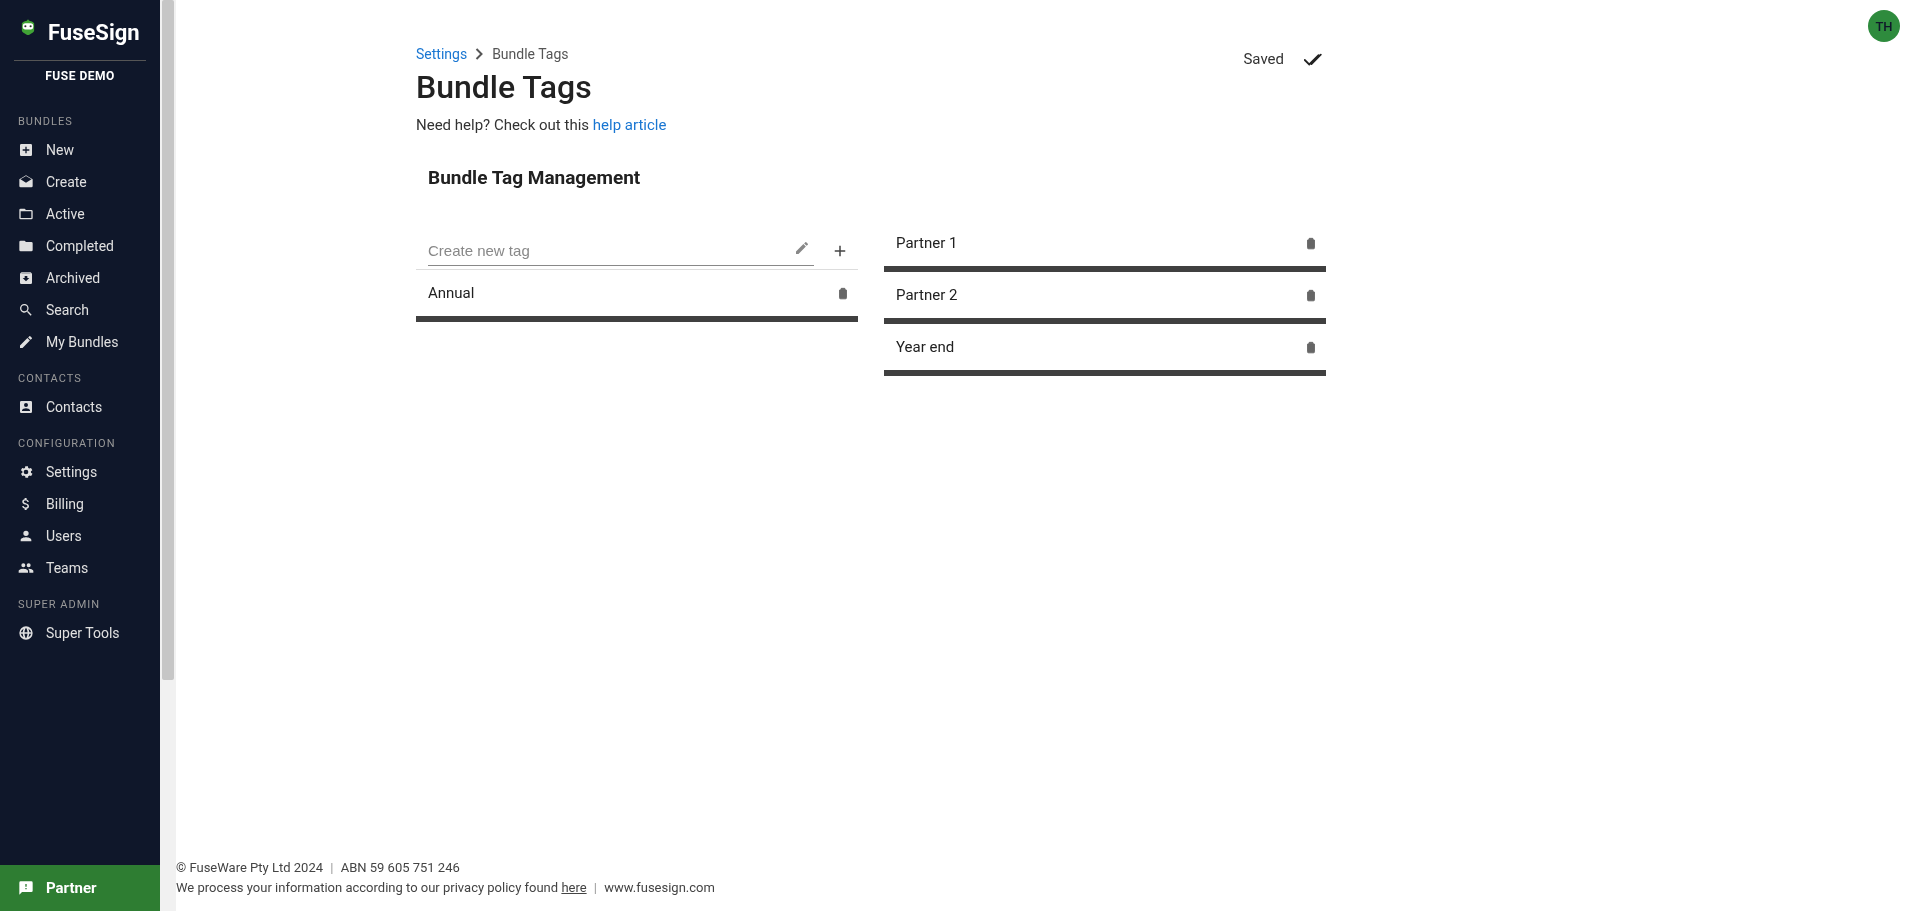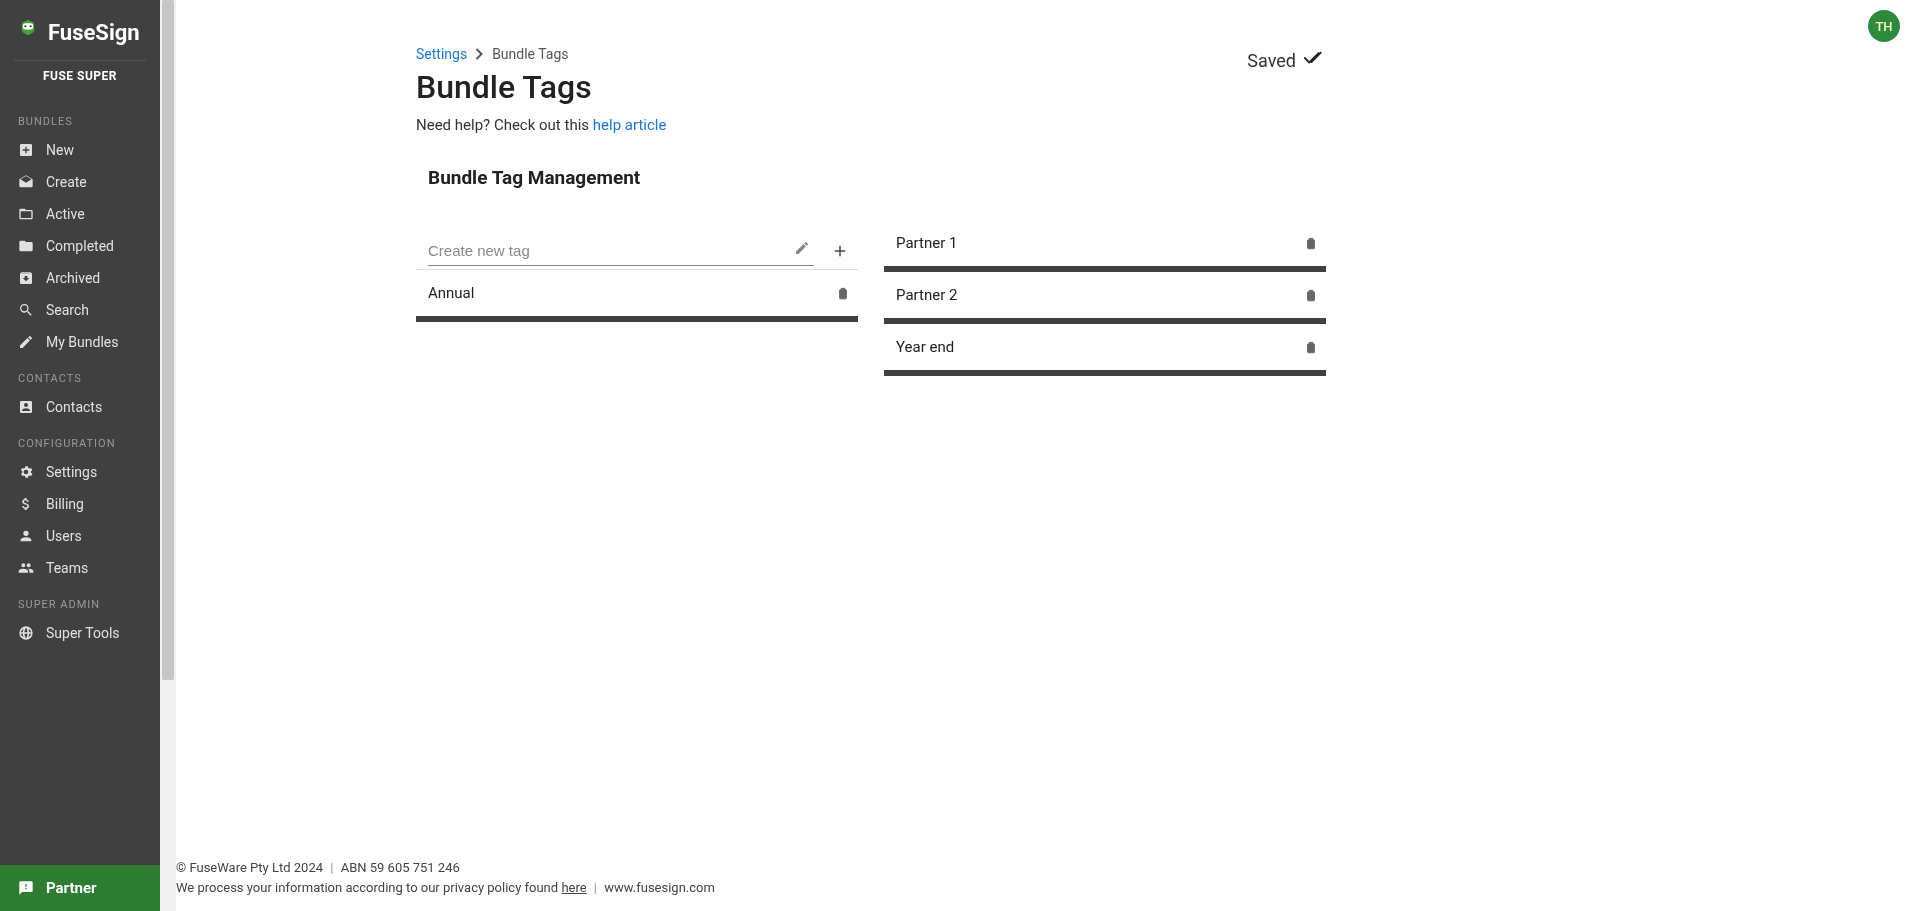--- a/index.html
+++ b/index.html
@@ -2,21 +2,21 @@
 <html><head>
 <meta charset="utf-8">
 <style>
   * { box-sizing: border-box; margin: 0; padding: 0; }
   html, body { height: 100%; font-family: -apple-system, BlinkMacSystemFont, "Segoe UI", Roboto, Arial, sans-serif; color: #212121; }
   body { display: flex; width: 1920px; height: 911px; overflow: hidden; background: #fff; }
 
   
   .sidebar {
     width: 160px;
-    background: #404040;
+    background: #0f172a;
     color: #e0e0e0;
     display: flex;
     flex-direction: column;
     font-size: 14px;
     position: relative;
   }
   .sidebar-scroll { flex: 1; overflow-y: auto; }
   .logo {
     display: flex;
     align-items: center;
@@ -87,21 +87,21 @@
     display: flex;
     flex-direction: column;
     position: relative;
   }
   .avatar {
     position: absolute;
     top: 10px; right: 20px;
     width: 32px; height: 32px;
     border-radius: 50%;
     background: #2e8b3d;
-    color: #fef9c3;
+    color: #0f172a;
     font-size: 13px;
     font-weight: 500;
     display: flex;
     align-items: center;
     justify-content: center;
     cursor: pointer;
   }
   .content {
     max-width: 910px;
     margin-left: 240px;
@@ -116,23 +116,23 @@
   .breadcrumb {
     font-size: 14px;
     color: #555;
     display: flex;
     align-items: center;
     gap: 8px;
   }
   .breadcrumb a { color: #1976d2; text-decoration: none; cursor: pointer; }
   .saved {
     display: flex;
-    align-items: flex-start;
-    gap: 8px;
-    font-size: 18px;
+    align-items: flex-end;
+    gap: 20px;
+    font-size: 15px;
     color: #333;
     padding-top: 4px;
   }
   .saved svg { width: 22px; height: 16px; }
   h1.page-title { font-size: 32px; font-weight: 500; margin-top: 6px; color: #222; }
   .help-text { font-size: 15px; margin-top: 10px; color: #333; }
   .help-text a { color: #1976d2; text-decoration: none; cursor: pointer; }
 
   .section-title { font-size: 19px; font-weight: 700; margin: 32px 0 0 12px; }
 
@@ -211,21 +211,21 @@
     <div class="logo">
       <svg viewBox="0 0 32 32">
         <path fill="#41a336" d="M16 3c-5 0-7 3-7 3v8c0 1 .5 2 1.5 2.6l4 2.4c.9.5 2.1.5 3 0l4-2.4c1-.6 1.5-1.6 1.5-2.6V6s-2-3-7-3z"></path>
         <rect x="10" y="6" width="12" height="7" rx="3" fill="#fff"></rect>
         <circle cx="13" cy="9.5" r="1.2" fill="#2b2b2b"></circle>
         <circle cx="19" cy="9.5" r="1.2" fill="#2b2b2b"></circle>
         <rect x="15" y="2" width="2" height="3" fill="#41a336"></rect>
       </svg>
       <span>FuseSign</span>
     </div>
-    <div class="org-name">FUSE SUPER</div>
+    <div class="org-name">FUSE DEMO</div>
 
     <div class="section-header">BUNDLES</div>
     <div class="nav-item">
       <svg viewBox="0 0 24 24">
           <path d="M19 3H5a2 2 0 0 0-2 2v14a2 2 0 0 0 2 2h14a2 2 0 0 0 2-2V5a2 2 0 0 0-2-2zm-2 10h-4v4h-2v-4H7v-2h4V7h2v4h4z"></path>
         </svg>
       <span>New</span>
     </div>
     <div class="nav-item">
       <svg viewBox="0 0 24 24">

